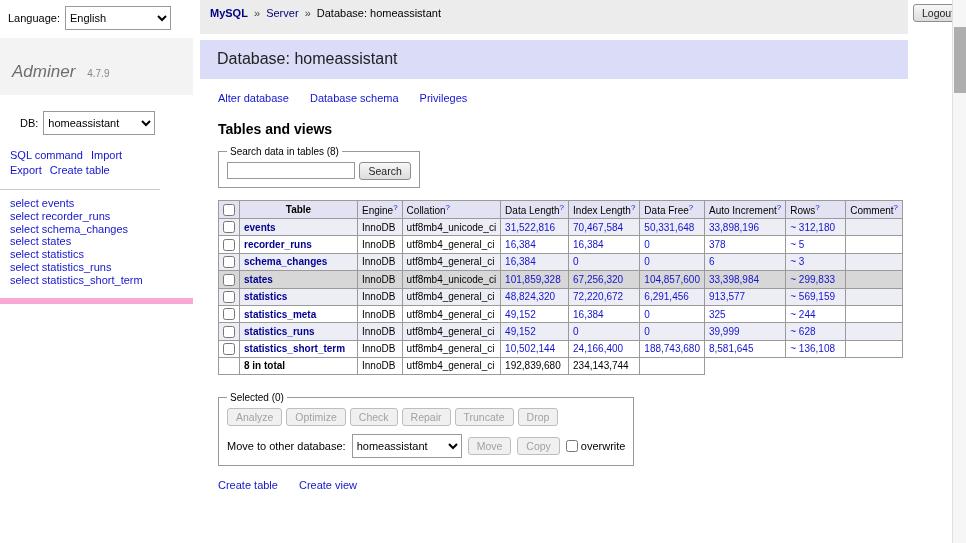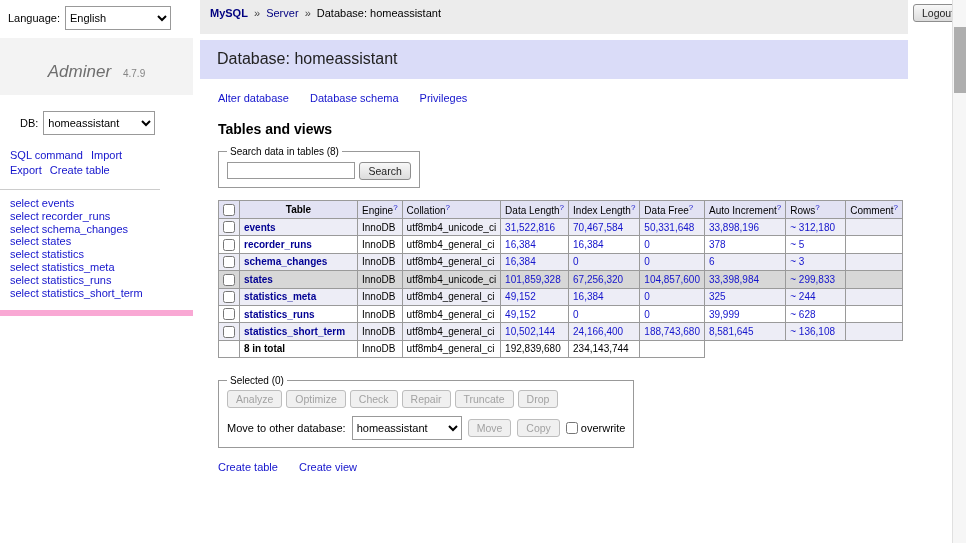--- a/index.html
+++ b/index.html
@@ -12,21 +12,21 @@
   }
   a { text-decoration: none; cursor: pointer; }
   .lnk { color: #1414cc; }
   .lnk-v { color: #000080; }
   .bold { font-weight: bold; }
 
   
   #sidebar { position: absolute; left: 0; top: 0; width: 193px; }
   .lang-row { padding: 6px 8px 5px; font-size: 11px; display: flex; align-items: center; gap: 5px; }
   .lang-row select { width: 106px; }
-  h1.logo { margin: 3px 0 0; padding: 10px 12px; background: #f3f3f3; font-weight: normal; text-align: center; }
+  h1.logo { margin: 3px 0 0; padding: 10px 12px; background: #f3f3f3; font-weight: normal; }
   .app-name { font-style: italic; font-size: 17px; color: #6e6e6e; }
   .app-ver { font-size: 10px; color: #858585; margin-left: 3px; }
   .db-row { margin: 16px 0 0; padding: 0 20px; font-size: 11px; display: flex; align-items: center; gap: 5px; }
   .db-row select { width: 112px; }
   .side-actions { margin: 13px 0 0; padding: 0 10px 11px; width: 160px; font-size: 11px; line-height: 15px; border-bottom: 1px solid #ccc; }
   .side-actions a { margin-right: 8px; white-space: nowrap; display: inline-block; }
   .side-tables { margin: 0; padding: 7px 10px 11px; border-bottom: 6px solid #f9a8d4; }
   .side-tables a { display: block; font-size: 11px; line-height: 12.8px; }
 
   
@@ -122,21 +122,20 @@
       
     <a href="#" class="lnk">SQL command</a><a href="#" class="lnk">Import</a><a href="#" class="lnk">Export</a><a href="#" class="lnk">Create table</a></div>
 
     <div class="side-tables">
 
     <a href="#" class="lnk">select events</a>
         <a href="#" class="lnk">select recorder_runs</a>
         <a href="#" class="lnk">select schema_changes</a>
         <a href="#" class="lnk">select states</a>
         <a href="#" class="lnk">select statistics</a>
-        <a href="#" class="lnk">select statistics_meta</a>
         <a href="#" class="lnk">select statistics_runs</a>
         <a href="#" class="lnk">select statistics_short_term</a>
       </div>
   </aside>
 
   <div id="content">
     <div class="topbar">
       <a href="#" class="lnk-v bold">MySQL</a>
       <span class="sep">»</span>
       <a href="#" class="lnk-v">Server</a>
@@ -222,20 +221,32 @@
               <td>InnoDB</td>
               <td>utf8mb4_unicode_ci</td>
               <td class="num"><a href="#">101,859,328</a></td>
               <td class="num"><a href="#">67,256,320</a></td>
               <td class="num"><a href="#">104,857,600</a></td>
               <td class="num"><a href="#">33,398,984</a></td>
               <td class="num"><a href="#">~ 299,833</a></td>
               <td></td>
             </tr>
 
+            <tr>
+              <td class="c-cb"><input type="checkbox" style=""></td>
+              <td><a href="#" class="tname">statistics</a></td>
+              <td>InnoDB</td>
+              <td>utf8mb4_general_ci</td>
+              <td class="num"><a href="#">48,824,320</a></td>
+              <td class="num"><a href="#">72,220,672</a></td>
+              <td class="num"><a href="#">6,291,456</a></td>
+              <td class="num"><a href="#">913,577</a></td>
+              <td class="num"><a href="#">~ 569,159</a></td>
+              <td></td>
+            </tr>
 
             <tr>
               <td class="c-cb"><input type="checkbox" style=""></td>
               <td><a href="#" class="tname">statistics_meta</a></td>
               <td>InnoDB</td>
               <td>utf8mb4_general_ci</td>
               <td class="num"><a href="#">49,152</a></td>
               <td class="num"><a href="#">16,384</a></td>
               <td class="num"><a href="#">0</a></td>
               <td class="num"><a href="#">325</a></td>

